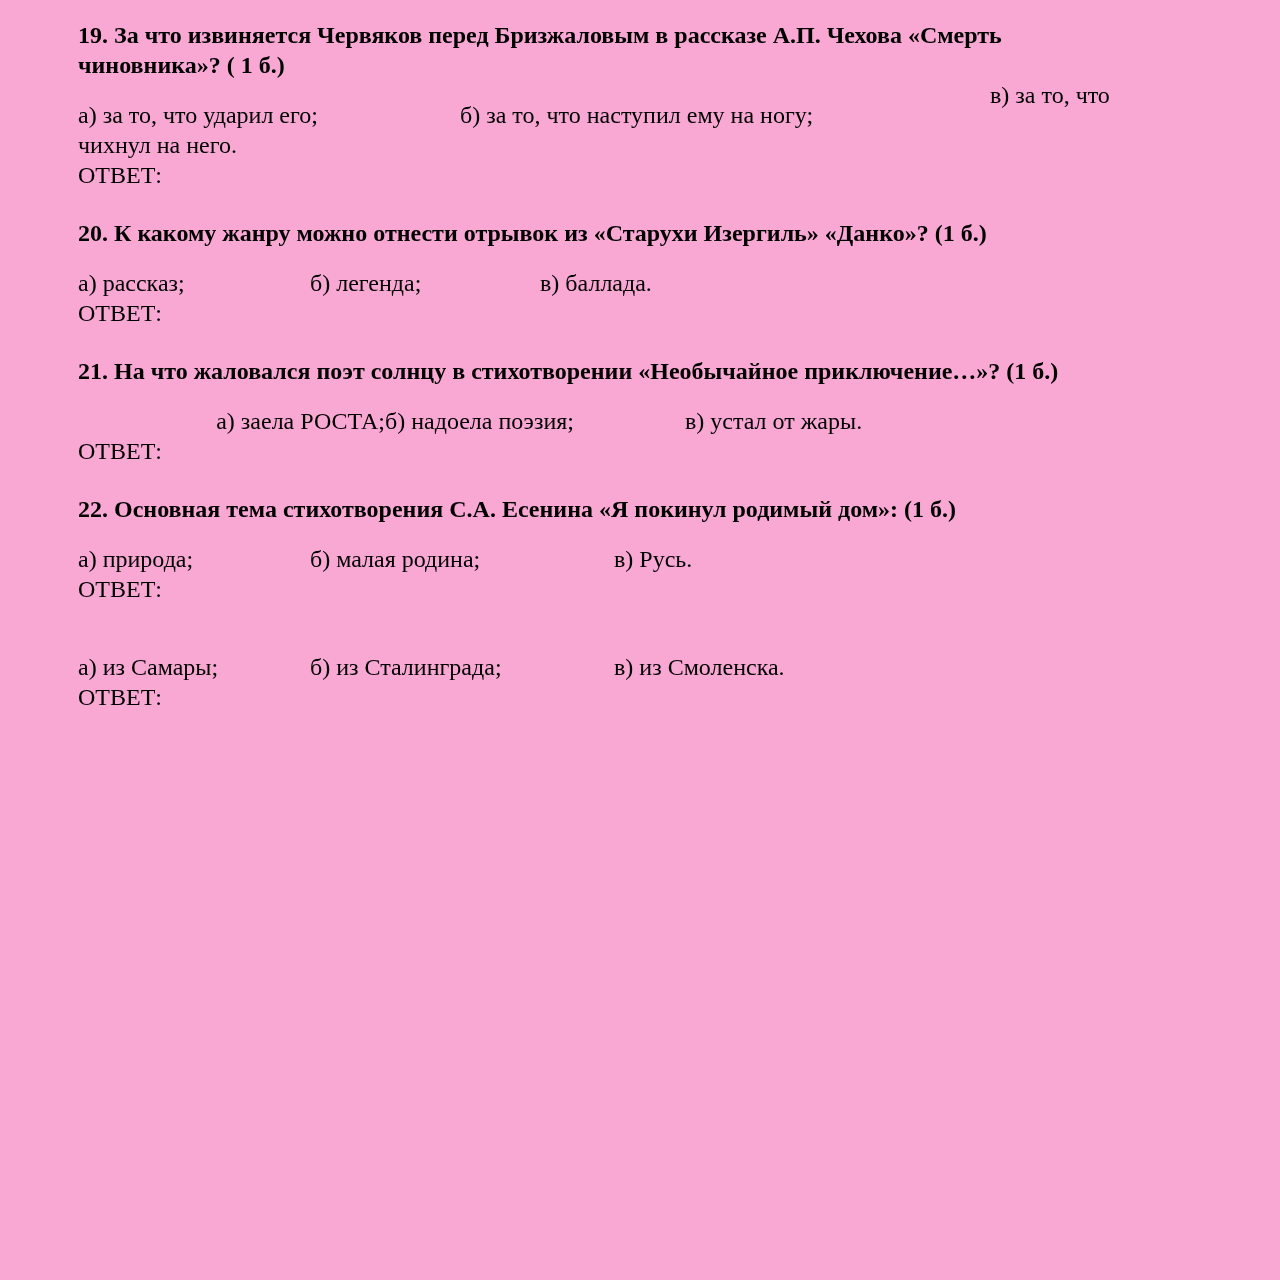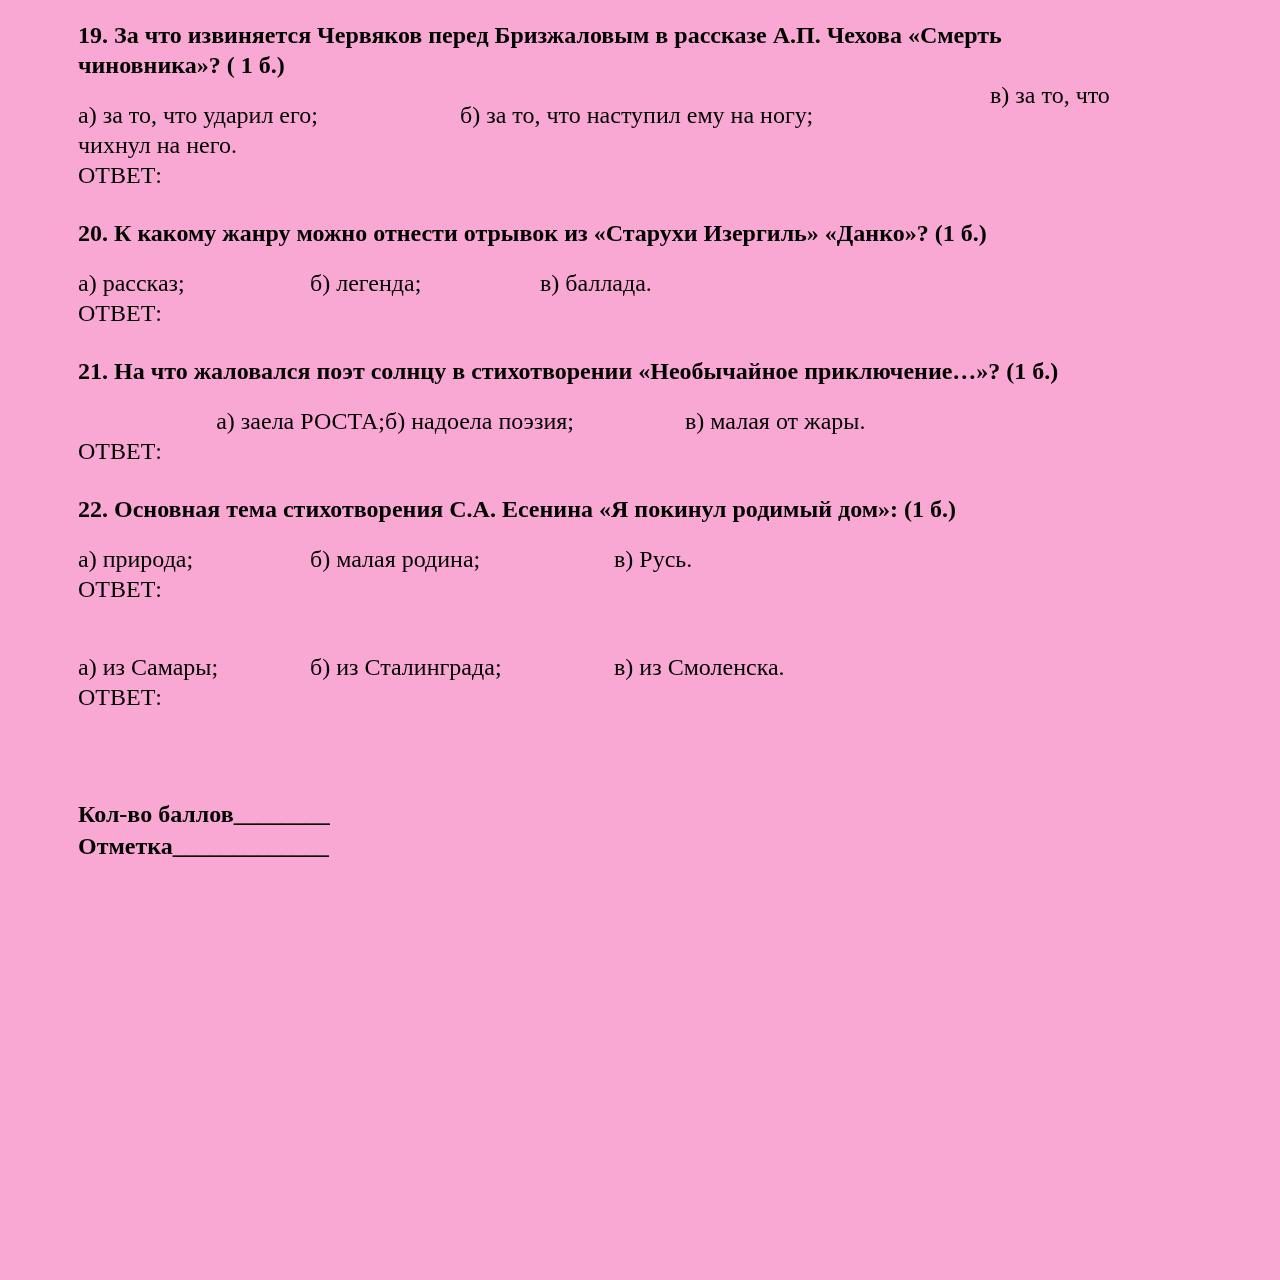--- a/index.html
+++ b/index.html
@@ -90,36 +90,32 @@
     </section>
 
     <section class="question q20">
       <h2 class="q-title">20. К какому жанру можно отнести отрывок из «Старухи Изергиль» «Данко»? (1 б.)</h2>
       <p class="q-options"><span class="opt opt-a">а) рассказ;</span><span class="opt opt-b">б) легенда;</span><span class="opt opt-v">в) баллада.</span></p>
       <p class="q-answer">ОТВЕТ:</p>
     </section>
 
     <section class="question q21">
       <h2 class="q-title">21. На что жаловался поэт солнцу в стихотворении «Необычайное приключение…»? (1 б.)</h2>
-      <p class="q-options"><span class="opt opt-a">а) заела РОСТА;</span><span class="opt opt-b">б) надоела поэзия;</span><span class="opt opt-v">в) малая от жары.</span></p>
+      <p class="q-options"><span class="opt opt-a">а) заела РОСТА;</span><span class="opt opt-b">б) надоела поэзия;</span><span class="opt opt-v">в) устал от жары.</span></p>
       <p class="q-answer">ОТВЕТ:</p>
     </section>
 
     <section class="question q22">
       <h2 class="q-title">22. Основная тема стихотворения С.А. Есенина «Я покинул родимый дом»: (1 б.)</h2>
       <p class="q-options"><span class="opt opt-a">а) природа;</span><span class="opt opt-b">б) малая родина;</span><span class="opt opt-v">в) Русь.</span></p>
       <p class="q-answer">ОТВЕТ:</p>
     </section>
 
     <section class="question q23">
       <p class="q-options"><span class="opt opt-a">а) из Самары;</span><span class="opt opt-b">б) из Сталинграда;</span><span class="opt opt-v">в) из Смоленска.</span></p>
       <p class="q-answer">ОТВЕТ:</p>
     </section>
 
     <div class="footer">
-      <div class="footer-left">
-        <p>Кол-во баллов________</p>
-        <p>Отметка_____________</p>
-      </div>
     </div>
 
   </div>
 </div>
 
 </body></html>

